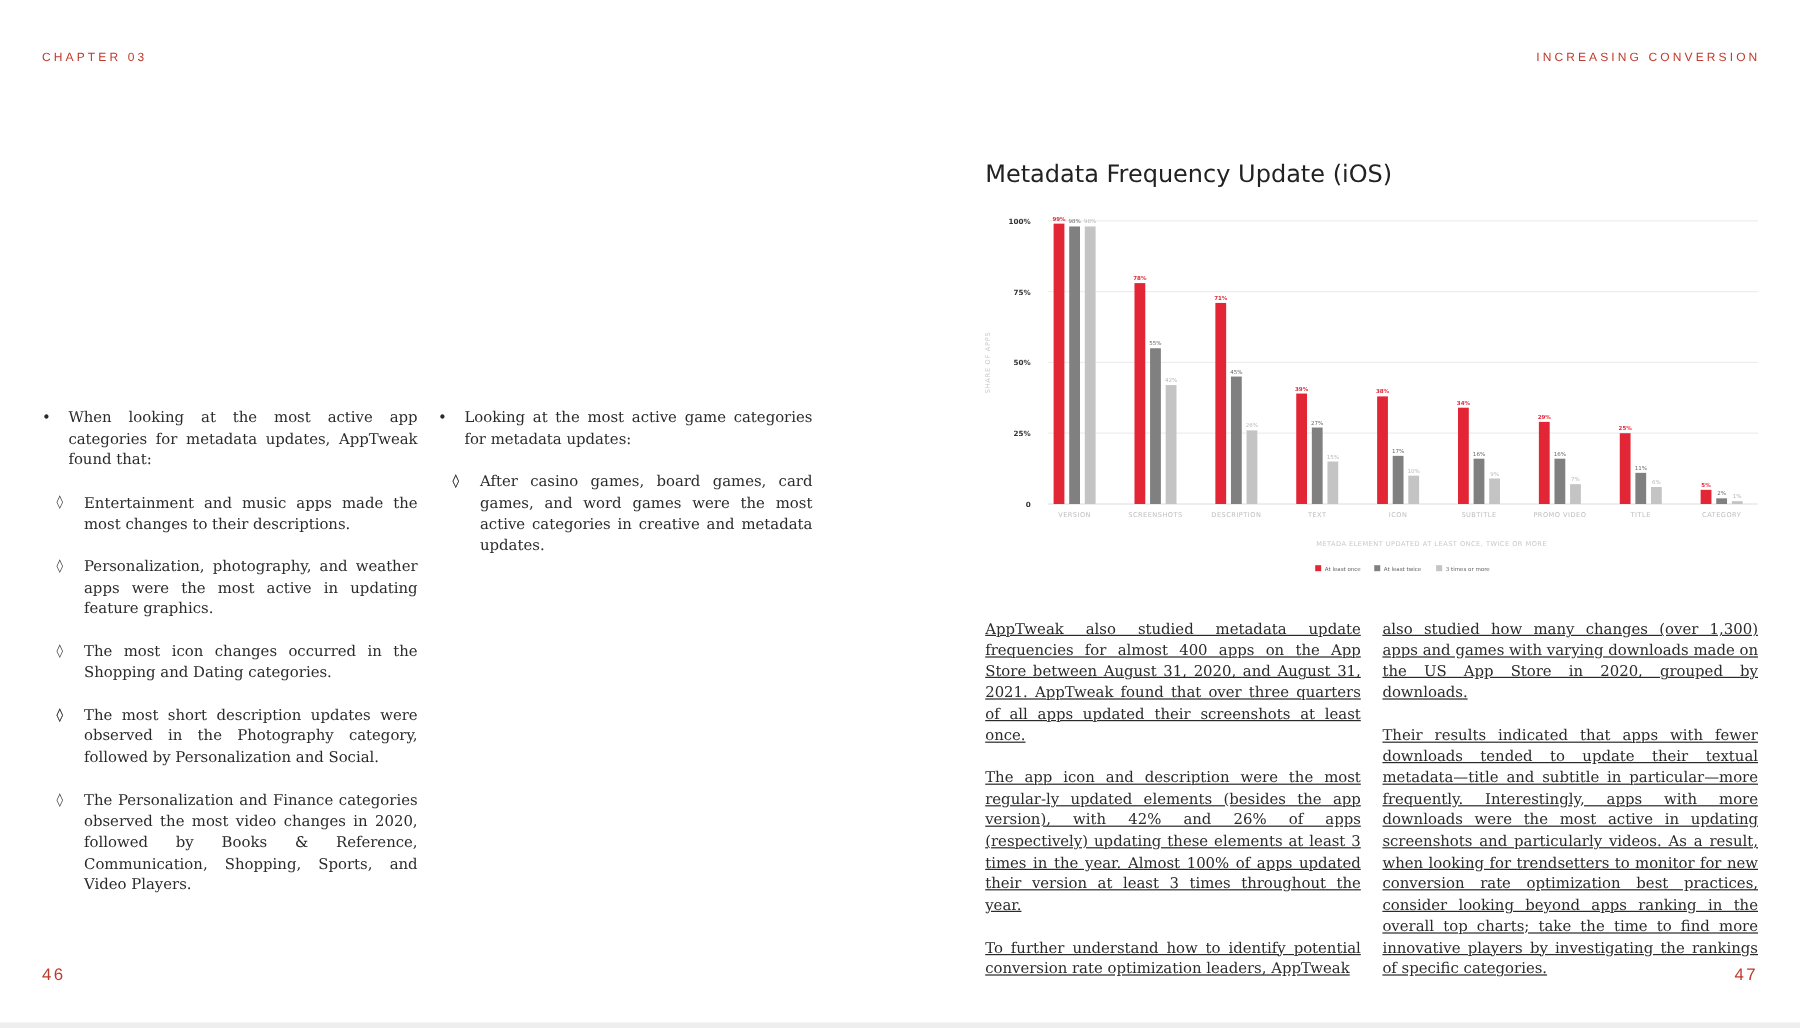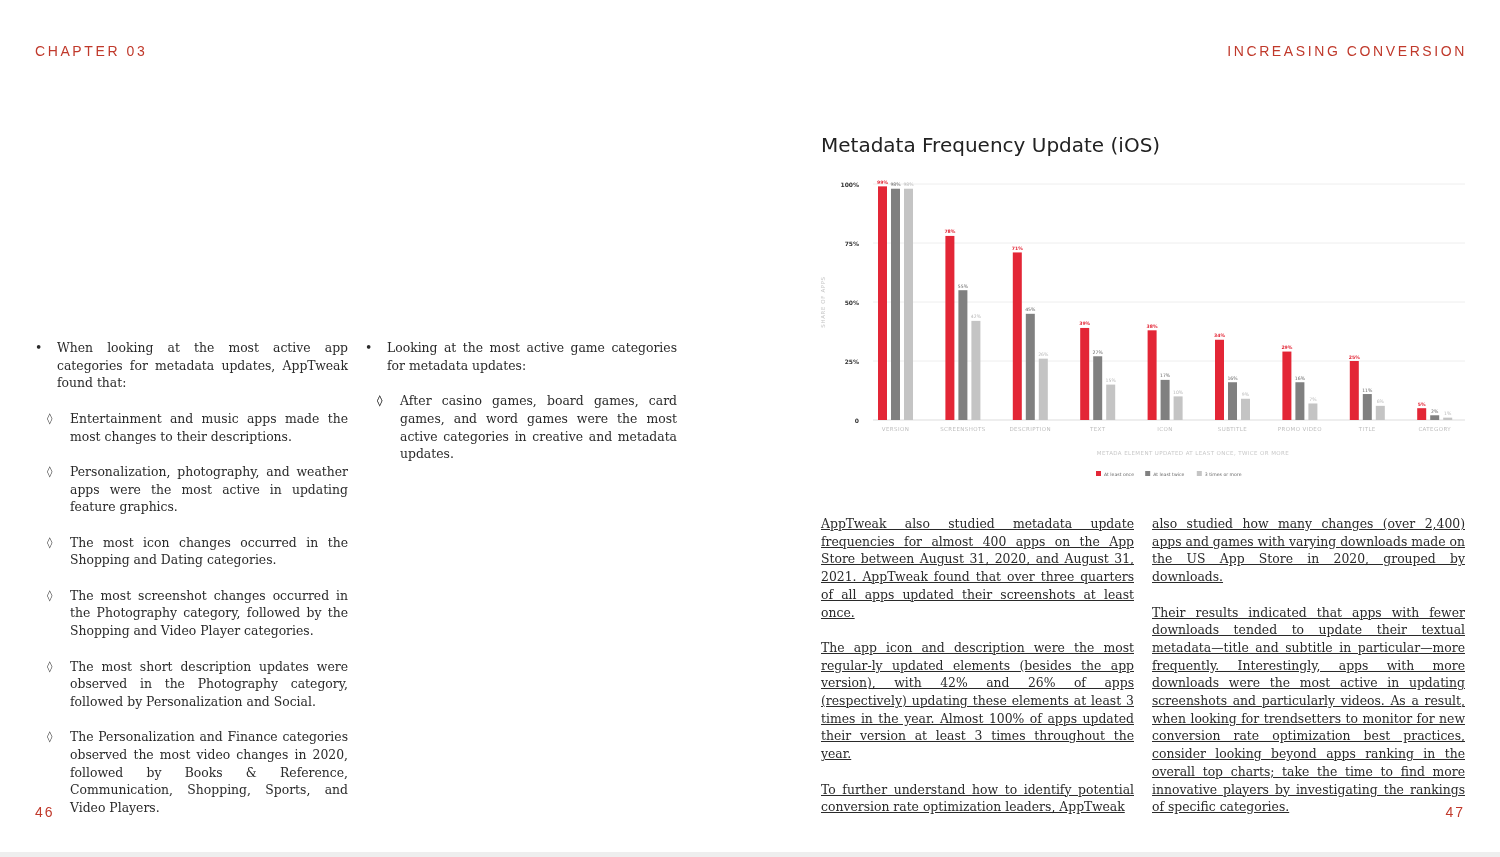--- a/index.html
+++ b/index.html
@@ -1,18 +1,18 @@
 <!DOCTYPE html>
 <html><head>
 <meta charset="utf-8">
 <style>
   html, body { margin:0; padding:0; }
   body { width:1500px; height:857px; background:#fff; position:relative; overflow:hidden; font-family:"DejaVu Serif", serif; color:#2a2a2a; }
   .bottom-strip { position:absolute; left:0; right:0; top:852px; height:5px; background:#eeeeee; }
-  .running-head { position:absolute; top:43px; font-family:"Liberation Sans", sans-serif; font-size:14px; letter-spacing:2.6px; color:#c0392b; }
+  .running-head { position:absolute; top:43px; font-family:"Liberation Sans", sans-serif; font-size:10px; letter-spacing:2.6px; color:#c0392b; }
   .rh-left { left:35px; }
   .rh-right { right:33px; }
   .page-num { position:absolute; top:804px; font-family:"Liberation Sans", sans-serif; font-size:14px; letter-spacing:2px; color:#c0392b; }
   .pn-left { left:35px; }
   .pn-right { right:35px; }
 
   .col { position:absolute; font-size:12.4px; line-height:17.7px; text-align:justify; }
   .col-1 { left:35px; top:339px; width:313px; }
   .col-2 { left:365px; top:339px; width:312px; }
   .col-3 { left:821px; top:515px; width:313px; }
@@ -36,21 +36,21 @@
 <div class="running-head rh-right">INCREASING CONVERSION</div>
 
 <div class="col col-1">
   <div class="bullet">
     <span class="dot">•</span>
     <span>When looking at the most active app categories for metadata updates, AppTweak found that:</span>
   </div>
   <div class="sub"><span class="dia">◊</span><span>Entertainment and music apps made the most changes to their descriptions.</span></div>
   <div class="sub"><span class="dia">◊</span><span>Personalization, photography, and weather apps were the most active in updating feature graphics.</span></div>
   <div class="sub"><span class="dia">◊</span><span>The most icon changes occurred in the Shopping and Dating categories.</span></div>
-  <div class="sub"><span class="dia">◊</span><span>The most screenshot changes occurred in the Photography category, followed by the Shopping and Video Player categories.</span></div>
+  <div class="sub"><span class="dia">◊</span></div>
   <div class="sub"><span class="dia">◊</span><span>The most short description updates were observed in the Photography category, followed by Personalization and Social.</span></div>
   <div class="sub"><span class="dia">◊</span><span>The Personalization and Finance categories observed the most video changes in 2020, followed by Books &amp; Reference, Communication, Shopping, Sports, and Video Players.</span></div>
 </div>
 
 <div class="col col-2">
   <div class="bullet">
     <span class="dot">•</span>
     <span>Looking at the most active game categories for metadata updates:</span>
   </div>
   <div class="sub"><span class="dia">◊</span></div>
@@ -142,18 +142,18 @@
     <text x="389.8" y="305.5" font-family="DejaVu Sans, sans-serif" font-size="4.6" fill="#666">3 times or more</text>
   </svg>
 
 <div class="col col-3">
   <p class="para">AppTweak also studied metadata update frequencies for almost 400 apps on the App Store between August 31, 2020, and August 31, 2021. AppTweak found that over three quarters of all apps updated their screenshots at least once.</p>
   <p class="para">The app icon and description were the most regular-ly updated elements (besides the app version), with 42% and 26% of apps (respectively) updating these elements at least 3 times in the year. Almost 100% of apps updated their version at least 3 times throughout the year.</p>
   <p class="para">To further understand how to identify potential conversion rate optimization leaders, AppTweak</p>
 </div>
 
 <div class="col col-4">
-  <p class="para">also studied how many changes (over 2,400) apps and games with varying downloads made on the US App Store in 2020, grouped by downloads.</p>
+  <p class="para">also studied how many changes (over 1,300) apps and games with varying downloads made on the US App Store in 2020, grouped by downloads.</p>
   <p class="para">Their results indicated that apps with fewer downloads tended to update their textual metadata—title and subtitle in particular—more frequently. Interestingly, apps with more downloads were the most active in updating screenshots and particularly videos. As a result, when looking for trendsetters to monitor for new conversion rate optimization best practices, consider looking beyond apps ranking in the overall top charts; take the time to find more innovative players by investigating the rankings of specific categories.</p>
 </div>
 
 <div class="page-num pn-left">46</div>
 <div class="page-num pn-right">47</div>
 
 </body></html>

